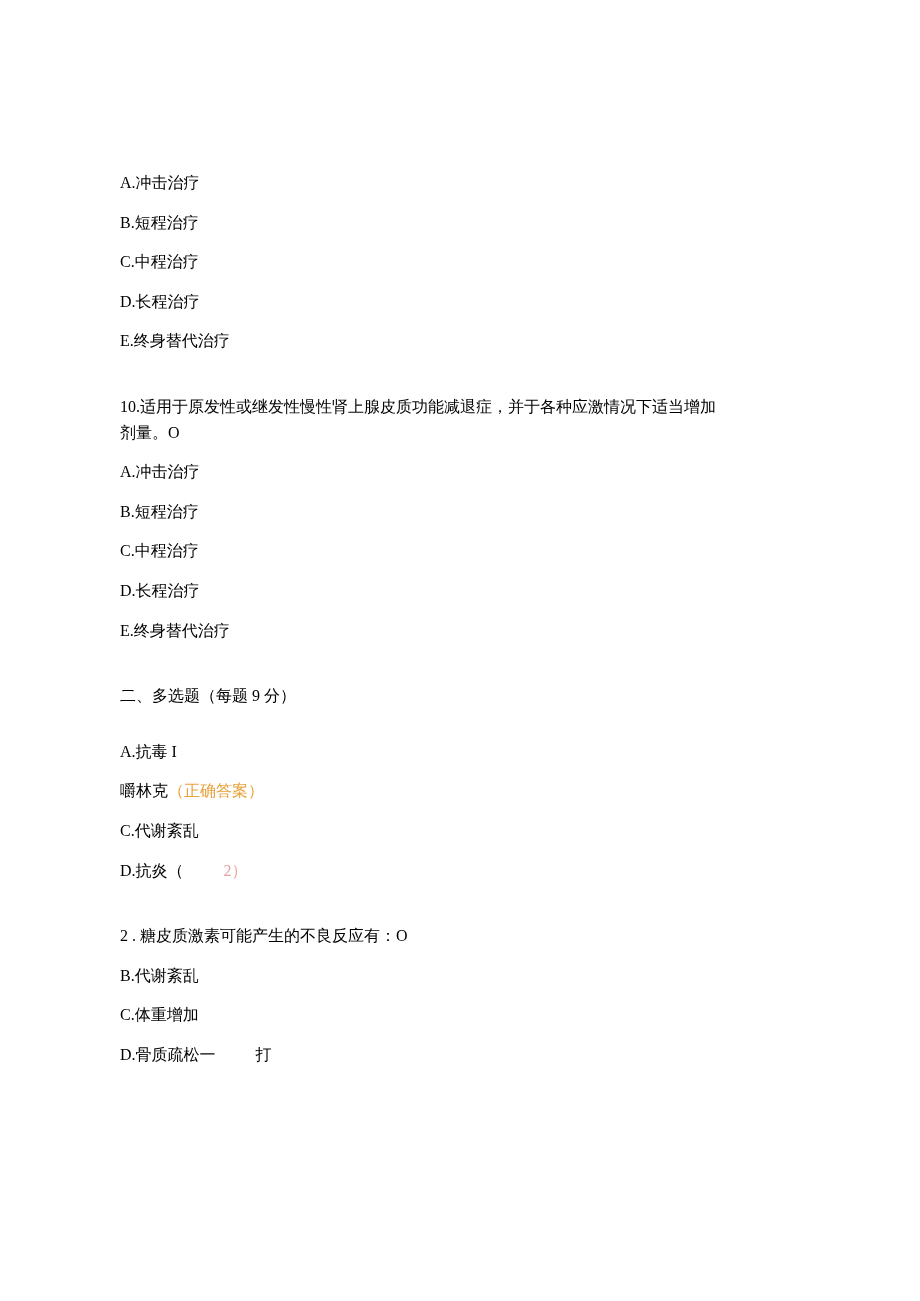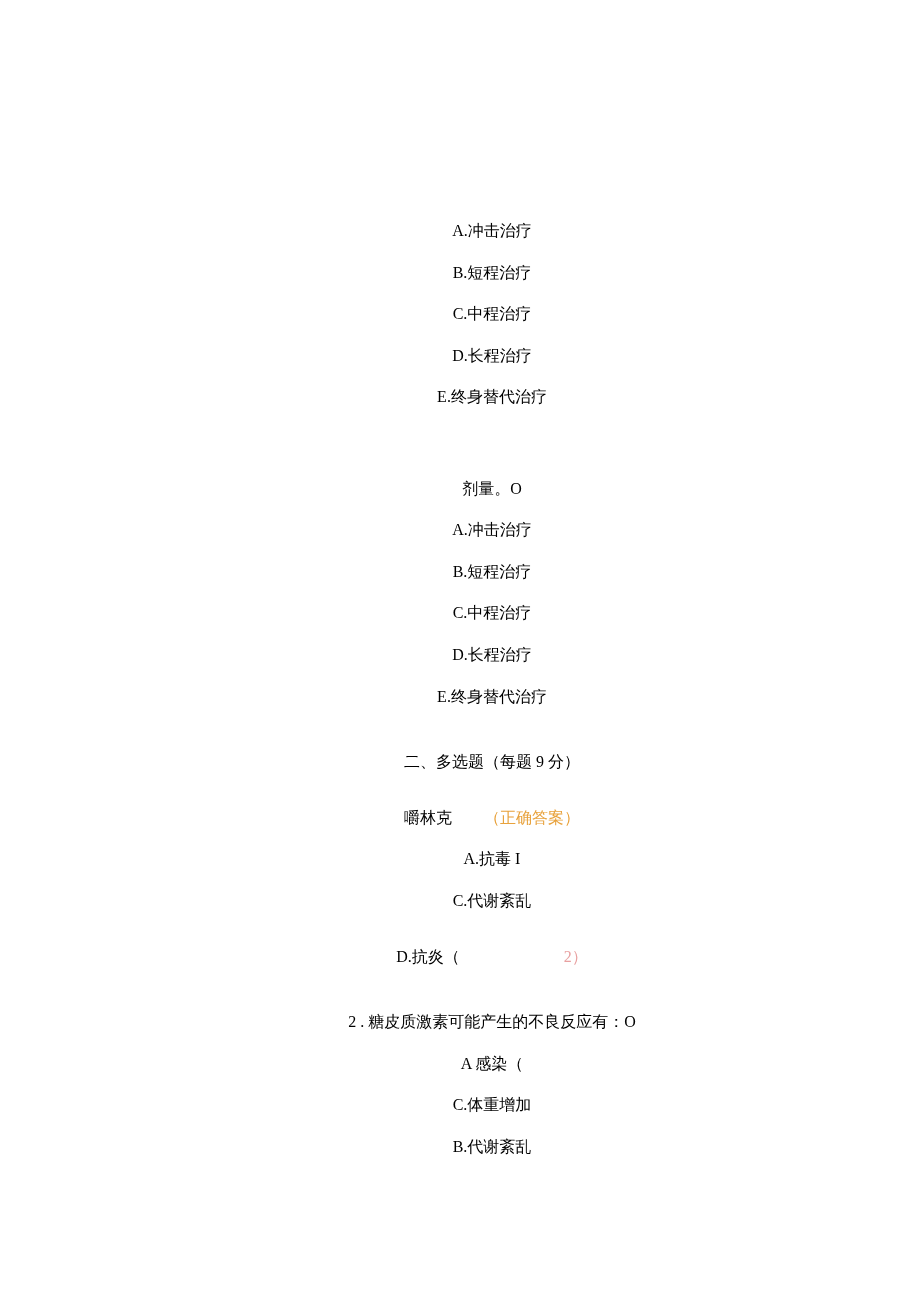--- a/index.html
+++ b/index.html
@@ -1,19 +1,18 @@
 <!DOCTYPE html>
 <html><head>
   <meta charset="utf-8">
   <style>
     * {
-      margin: 16px;
+      margin: 0;
       padding: 0;
       box-sizing: border-box;
-      text-align: center;
     }
     body {
       font-family: "SimSun", "宋体", serif;
       font-size: 16px;
       line-height: 1.6;
       color: #000;
       background: #fff;
       padding: 170px 120px 100px 120px;
       width: 920px;
     }
@@ -47,41 +46,43 @@
 <div>
   <div class="option">A.冲击治疗</div>
   <div class="option">B.短程治疗</div>
   <div class="option">C.中程治疗</div>
   <div class="option">D.长程治疗</div>
   <div class="option">E.终身替代治疗</div>
 </div>
 
 <div class="question-block">
   <div class="question-text">
-    <br>
+    <span>10.适用于原发性或继发性慢性肾上腺皮质功能减退症，并于各种应激情况下适当增加</span><br>
     <span>剂量。O</span>
   </div>
   <div class="option">A.冲击治疗</div>
   <div class="option">B.短程治疗</div>
   <div class="option">C.中程治疗</div>
   <div class="option">D.长程治疗</div>
   <div class="option">E.终身替代治疗</div>
 </div>
 
 <div class="section-heading">二、多选题（每题 9 分）</div>
 
 <div>
+  <div class="option">A.抗毒 I</div>
   <div class="option">
     <span>嚼林克</span><span class="inline-orange">（正确答案）</span>
   </div>
-  <div class="option">A.抗毒 I</div>
   <div class="option">C.代谢紊乱</div>
   <div class="option">
     <span>D.抗炎（</span><span class="indent-after"></span><span class="inline-pink">2）</span>
   </div>
 </div>
 
 <div class="question-block">
   <div class="question-text">2 . 糖皮质激素可能产生的不良反应有：O</div>
-  <div class="option">A 感染（</div>
+  <div class="option">B.代谢紊乱</div>
   <div class="option">C.体重增加</div>
-  <div class="option">B.代谢紊乱</div>
+  <div class="option">
+    <span>D.骨质疏松一</span><span class="indent-after"></span><span>打</span>
+  </div>
 </div>
 
 </body></html>

